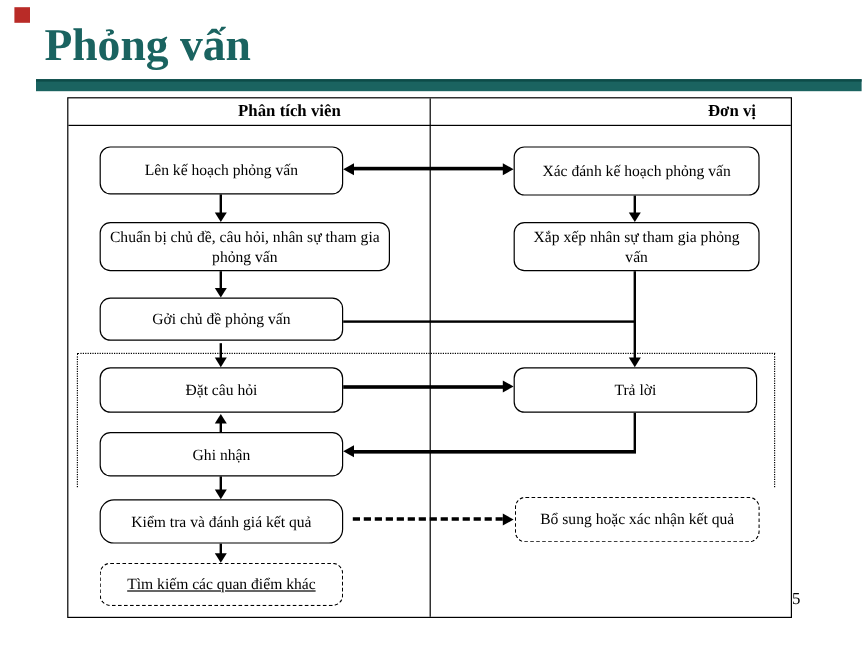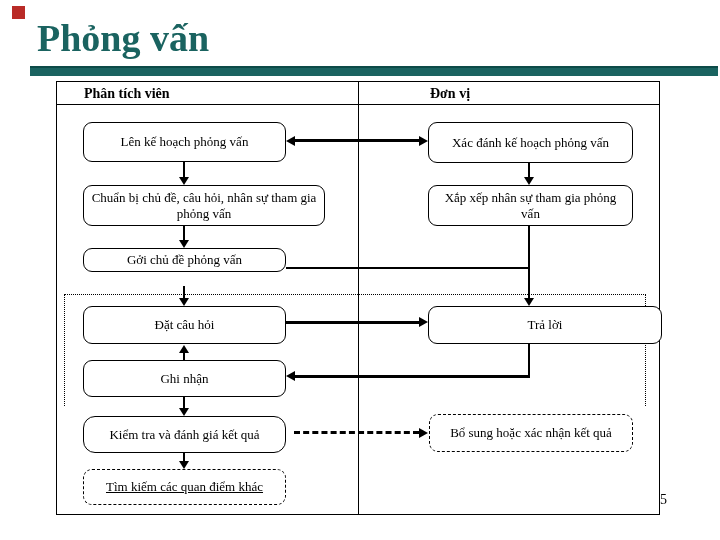--- a/index.html
+++ b/index.html
@@ -14,21 +14,21 @@
     color:var(--accent,#1a6360);letter-spacing:0px;
   }
   .accent-bar{
     position:absolute;left:30px;top:66px;width:688px;height:10px;
     background:var(--accent,#1a6360);border-top:2px solid #0d4b48;box-sizing:border-box;
   }
   .panel{position:absolute;left:56px;top:81px;width:602px;height:432px;border:1px solid #000;}
   .panel-divider{position:absolute;left:301px;top:0;width:1px;height:100%;background:#000;}
   .header-underline{position:absolute;left:0;top:22px;width:100%;height:1px;background:#000;}
   .col-header{
-    position:absolute;height:18px;font-weight:bold;font-size:14px;text-align:left;
+    position:absolute;height:18px;font-weight:bold;font-size:14px;text-align:right;
     line-height:18px;z-index:2;
   }
   .box{
     position:absolute;background:#fff;border:1px solid #000;border-radius:9px;
     display:flex;align-items:center;justify-content:center;text-align:center;
     font-size:13px;line-height:1.22;padding:1px 5px;box-sizing:border-box;z-index:2;
   }
   .box.dashed{border-style:dashed;}
   .line{position:absolute;background:#000;z-index:1;}
   .dline{position:absolute;z-index:1;}
@@ -51,29 +51,29 @@
 <div class="panel">
   <div class="panel-divider"></div>
   <div class="header-underline"></div>
 </div>
 
 <div class="col-header" style="left:84px;top:85px;width:200px;">Phân tích viên</div>
 <div class="col-header" style="left:430px;top:85px;width:200px;">Đơn vị</div>
 
 <div class="box" style="left:83px;top:122px;width:203px;height:40px;">Lên kế hoạch phỏng vấn</div>
 <div class="box" style="left:83px;top:185px;width:242px;height:41px;">Chuẩn bị chủ đề, câu hỏi, nhân sự tham gia phỏng vấn</div>
-<div class="box" style="left:83px;top:248px;width:203px;height:24px;">Gởi chủ đề phỏng vấn</div>
+<div class="box" style="left:83px;top:248px;width:203px;height:36px;">Gởi chủ đề phỏng vấn</div>
 <div class="box" style="left:83px;top:306px;width:203px;height:38px;">Đặt câu hỏi</div>
 <div class="box" style="left:83px;top:360px;width:203px;height:37px;text-align:center;">Ghi nhận</div>
 <div class="box" style="left:83px;top:416px;width:203px;height:37px;border-radius:12px;">Kiểm tra và đánh giá kết quả</div>
 <div class="box dashed" style="left:83px;top:469px;width:203px;height:36px;text-decoration:underline;">Tìm kiếm các quan điểm khác</div>
 
 <div class="box" style="left:428px;top:122px;width:205px;height:41px;">Xác đánh kế hoạch phỏng vấn</div>
 <div class="box" style="left:428px;top:185px;width:205px;height:41px;">Xắp xếp nhân sự tham gia phỏng vấn</div>
-<div class="box" style="left:428px;top:306px;width:234px;height:38px;">Trả lời</div>
+<div class="box" style="left:428px;top:306px;width:203px;height:38px;">Trả lời</div>
 <div class="box dashed" style="left:429px;top:414px;width:204px;height:38px;">Bổ sung hoặc xác nhận kết quả</div>
 
 <div class="dline" style="left:64px;top:294px;width:582px;height:0;border-top:1px dotted #000;"></div>
 <div class="dline" style="left:64px;top:294px;width:0;height:112px;border-left:1px dotted #000;"></div>
 <div class="dline" style="left:645px;top:294px;width:0;height:112px;border-left:1px dotted #000;"></div>
 
 <div class="line" style="left:294px;top:139px;width:127px;height:3px;"></div>
 <div class="ah ah-left" style="left:286px;top:136px;"></div>
 <div class="ah ah-right" style="left:419px;top:136px;"></div>
 

